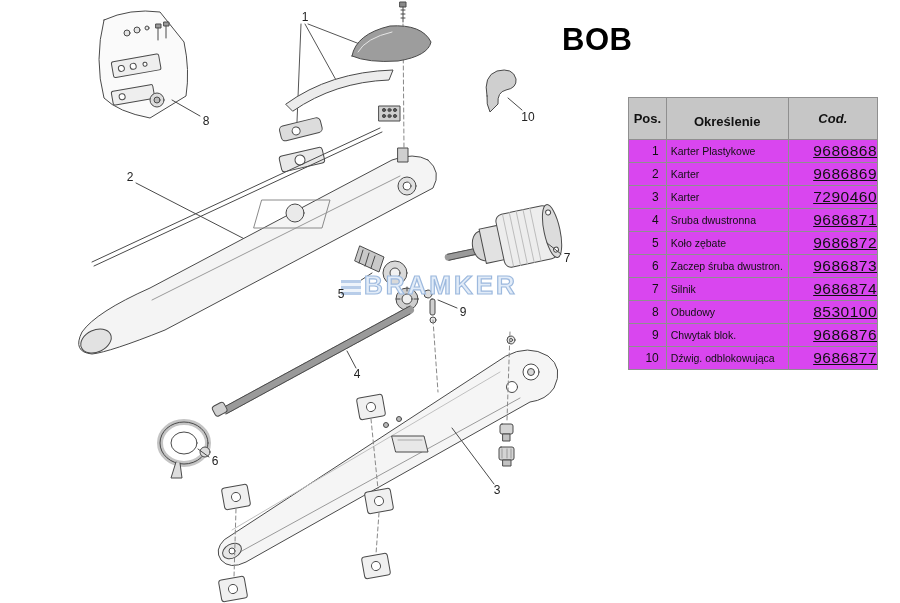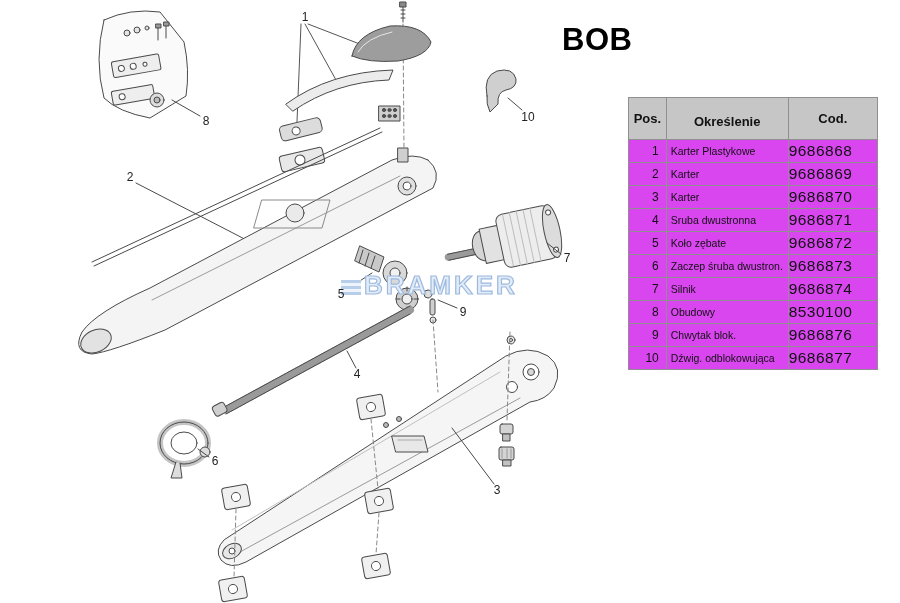--- a/index.html
+++ b/index.html
@@ -11,25 +11,25 @@
   .callout { position:absolute; transform:translate(-50%,-50%); font-size:12px; color:#222; }
   .watermark { position:absolute; left:341px; top:270px; font-size:26px; font-weight:bold; letter-spacing:3px;
                color:#e2ecf8; -webkit-text-stroke:1.2px #9db9de; white-space:nowrap; }
   .wm-logo { display:inline-block; width:20px; height:15px; margin-right:3px;
              background:repeating-linear-gradient(0deg,#b8cde9 0 3px,#eef4fb 3px 6px); vertical-align:middle; }
   table.parts { position:absolute; left:585px; top:97px; width:250px; border-collapse:collapse; border:1px solid #8f8f8f; background:#d946ef;margin-left:43px; }
   .parts th, .parts td { border:1px solid #8f8f8f; color:#111; }
   .parts thead th { background:#c6c6c6; height:42px; font-size:13px; font-weight:bold; }
   th.pos { width:38px; vertical-align:middle; }
   th.desc { width:122px; vertical-align:bottom; padding-bottom:10px; }
-  th.cod { width:90px; vertical-align:middle; }
+  th.cod { width:90px; vertical-align:middle;font-style:italic; }
   .parts td { height:23px; }
   td.pos { text-align:right; padding-right:7px; font-size:12px; }
   td.desc { font-size:10.5px; padding-left:4px; white-space:nowrap; }
-  td.cod { font-size:15.5px; text-align:left; letter-spacing:0.5px; }
+  td.cod { font-size:15.5px; text-align:right; letter-spacing:0.5px;text-decoration:underline; }
 </style>
 </head>
 <body>
 
 <div class="page">
 
   <svg class="diagram" width="900" height="603" viewBox="0 0 900 603">
     <g stroke="#4a4a4a" stroke-width="1" fill="none" stroke-linejoin="round" stroke-linecap="round">
 
       <g>
@@ -276,21 +276,21 @@
 
     <tr>
       <td class="pos">2</td>
       <td class="desc">Karter</td>
       <td class="cod">9686869</td>
     </tr>
 
     <tr>
       <td class="pos">3</td>
       <td class="desc">Karter</td>
-      <td class="cod">9686870</td>
+      <td class="cod">7290460</td>
     </tr>
 
     <tr>
       <td class="pos">4</td>
       <td class="desc">Sruba dwustronna</td>
       <td class="cod">9686871</td>
     </tr>
 
     <tr>
       <td class="pos">5</td>

